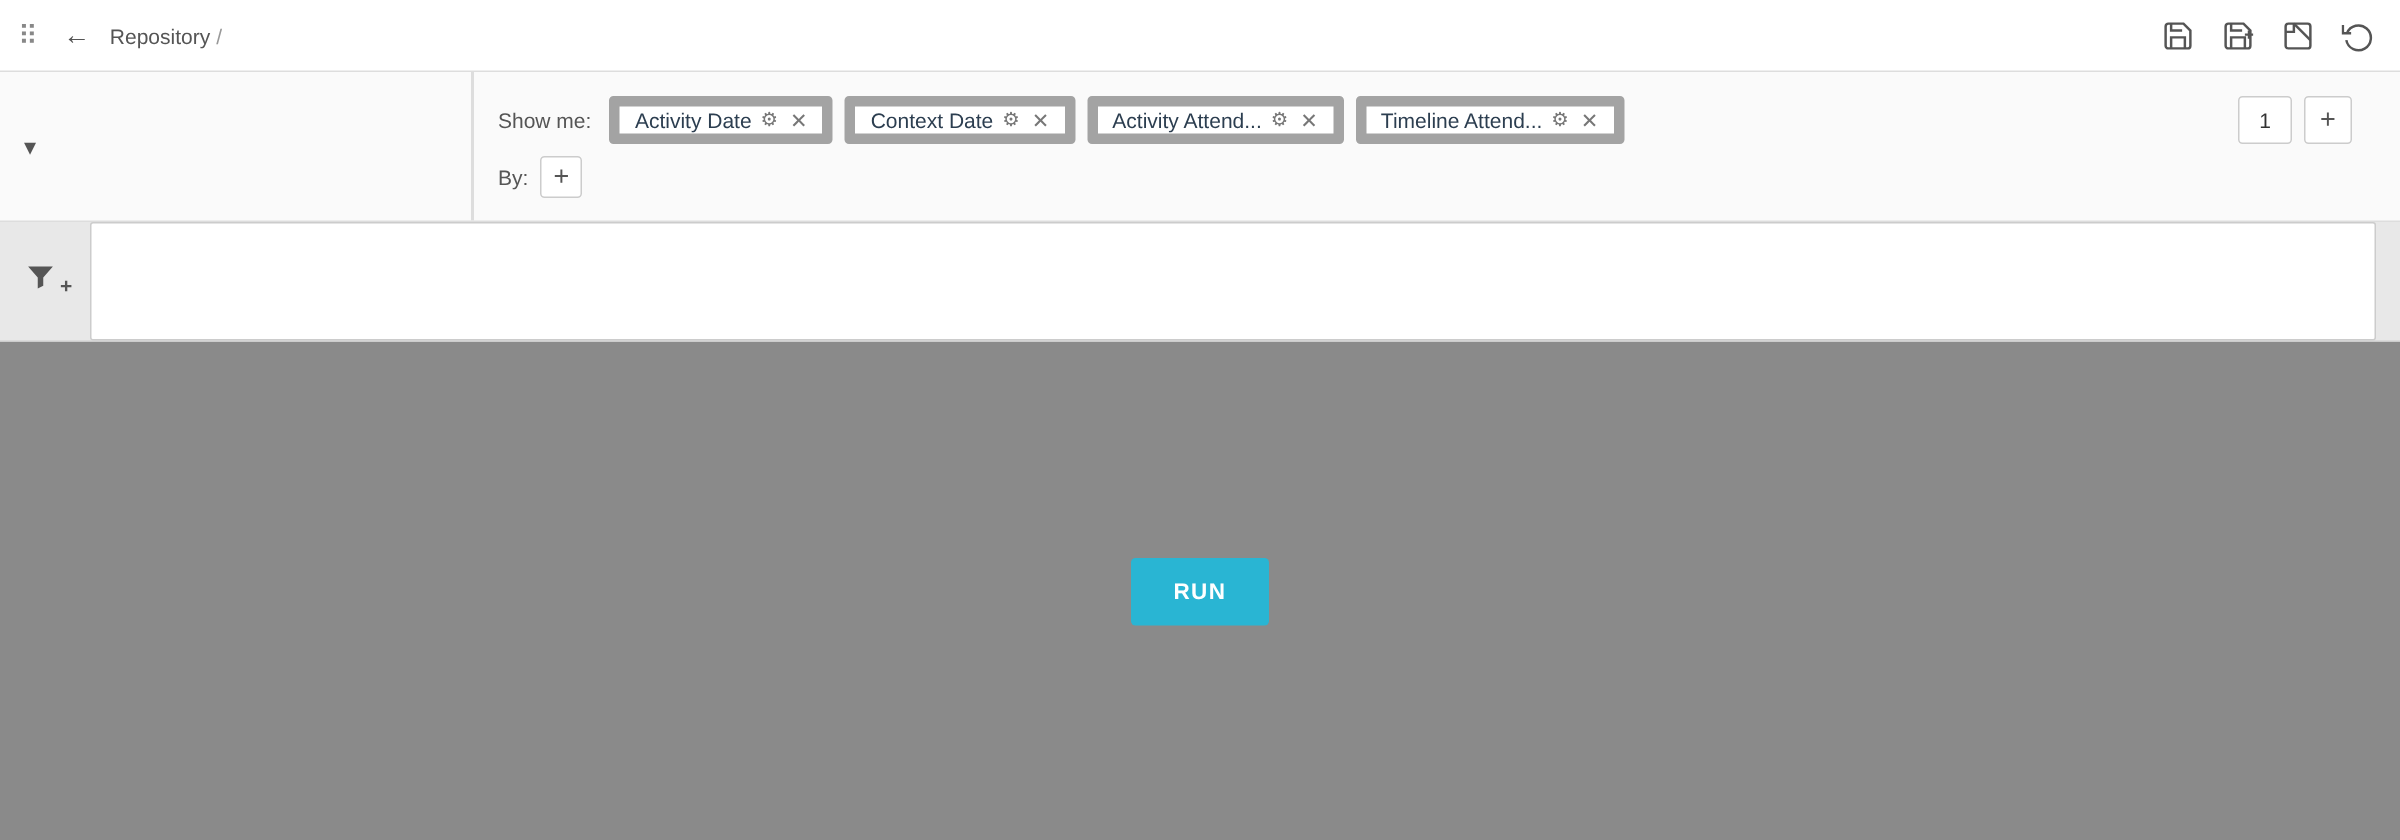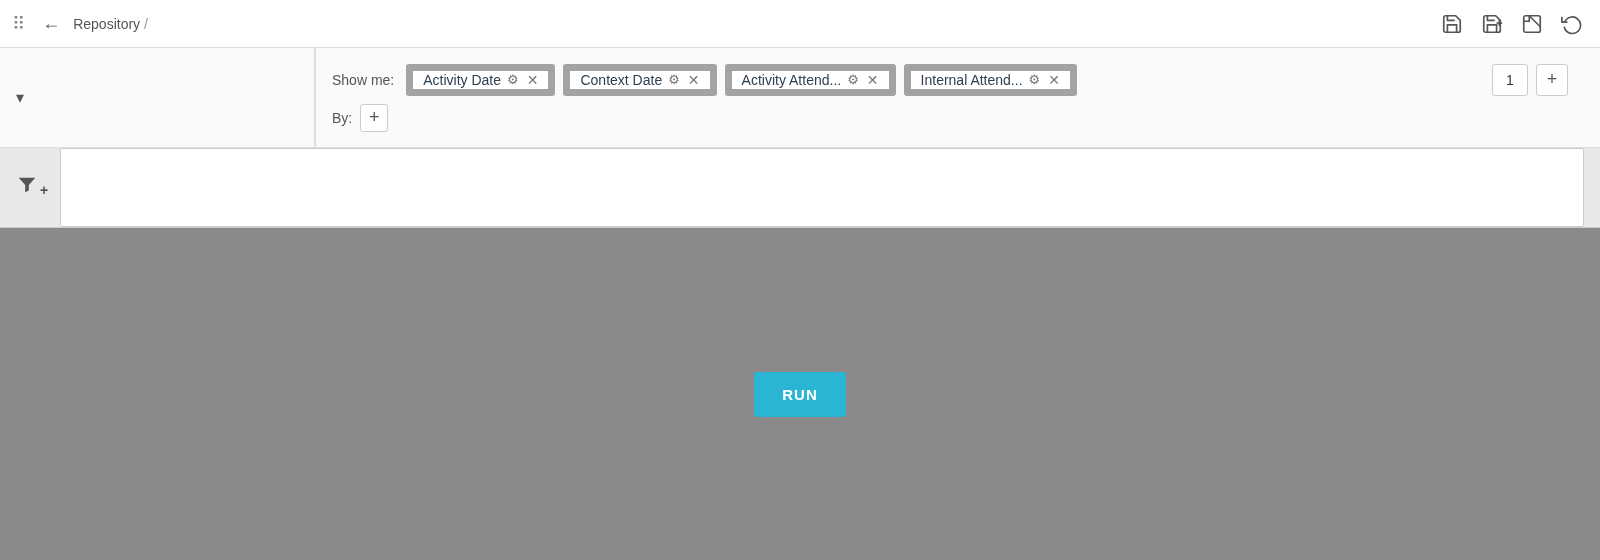--- a/index.html
+++ b/index.html
@@ -311,21 +311,21 @@
         <span class="pill-close">✕</span>
       </div>
 
       <div class="field-pill">
         <span class="pill-label">Activity Attend...</span>
         <span class="pill-icon">⚙</span>
         <span class="pill-close">✕</span>
       </div>
 
       <div class="field-pill">
-        <span class="pill-label">Internal Attend...</span>
+        <span class="pill-label">Timeline Attend...</span>
         <span class="pill-icon">⚙</span>
         <span class="pill-close">✕</span>
       </div>
 
       <div class="page-num-box">1</div>
       <button class="page-add-btn">+</button>
     </div>
 
     <div class="by-row">
       <span class="label-text">By:</span>

